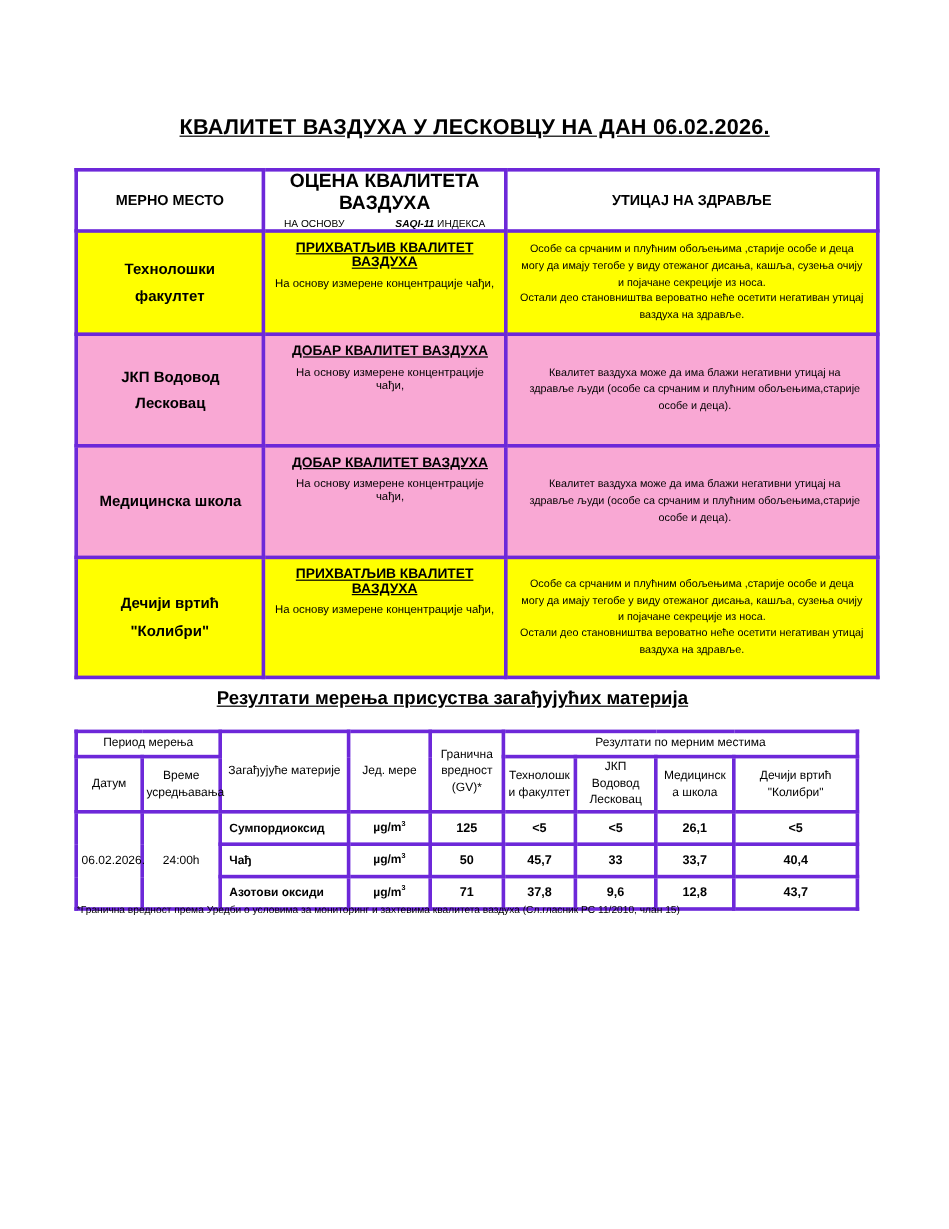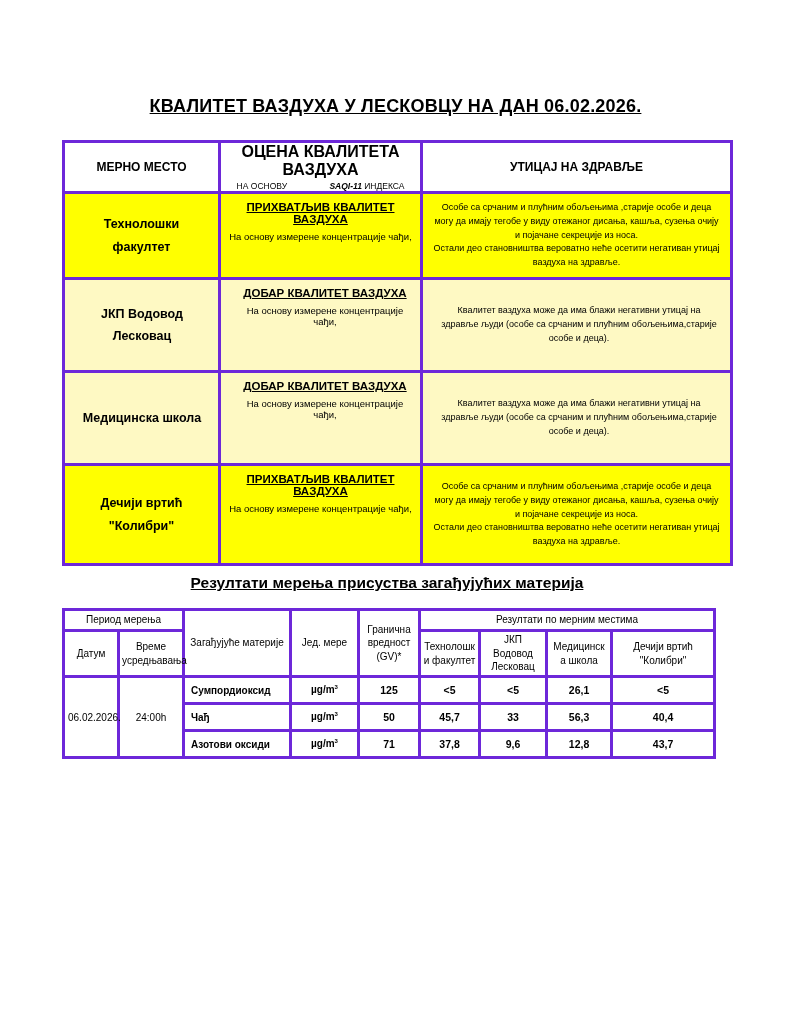--- a/index.html
+++ b/index.html
@@ -46,29 +46,29 @@
     font-size: 11.5px; font-weight: bold; text-decoration: underline;
     margin-bottom: 6px;
   }
   .rating-basis { font-size: 9.5px; }
   .impact-cell {
     text-align: center; font-size: 9px; line-height: 1.55;
     padding: 4px 10px;
     white-space: pre-line;
   }
   .row-yellow td { background: #ffff00; }
-  .row-green td { background: #fef9c3; padding-left: 15px; }
+  .row-green td { background: #f9a8d4; padding-left: 15px; }
   .qrow-1 td { height: 86px; }
   .qrow-2 td { height: 93px; }
   .qrow-3 td { height: 93px; }
   .qrow-4 td { height: 100px; }
 
   
   .results-heading {
-    position: absolute; left: 62px; top: 574px; width: 650px;
+    position: absolute; left: 52px; top: 574px; width: 650px;
     text-align: center;
     font-size: 15.5px; font-weight: bold; text-decoration: underline;
   }
 
   
   .results-table {
     position: absolute; left: 62px; top: 608px;
     width: 651px;
     font-size: 10px;
   }
@@ -189,29 +189,30 @@
       <td class="rt-value">&lt;5</td>
       <td class="rt-value">26,1</td>
       <td class="rt-value">&lt;5</td>
     </tr>
     <tr>
       <td class="rt-pollutant">Чађ</td>
       <td class="rt-unit"><span>µg/m</span><sup>3</sup></td>
       <td class="rt-limit">50</td>
       <td class="rt-value">45,7</td>
       <td class="rt-value">33</td>
-      <td class="rt-value">56,3</td>
+      <td class="rt-value">33,7</td>
       <td class="rt-value">40,4</td>
     </tr>
     <tr>
       <td class="rt-pollutant">Азотови оксиди</td>
       <td class="rt-unit"><span>µg/m</span><sup>3</sup></td>
       <td class="rt-limit">71</td>
       <td class="rt-value">37,8</td>
       <td class="rt-value">9,6</td>
       <td class="rt-value">12,8</td>
       <td class="rt-value">43,7</td>
     </tr>
   </tbody>
     </table>
 
+  <div class="footnote">*Гранична вредност према Уредби о условима за мониторинг и захтевима квалитета ваздуха (Сл.гласник РС 11/2010, члан 15)</div>
 
 </div>
 
 </body></html>

